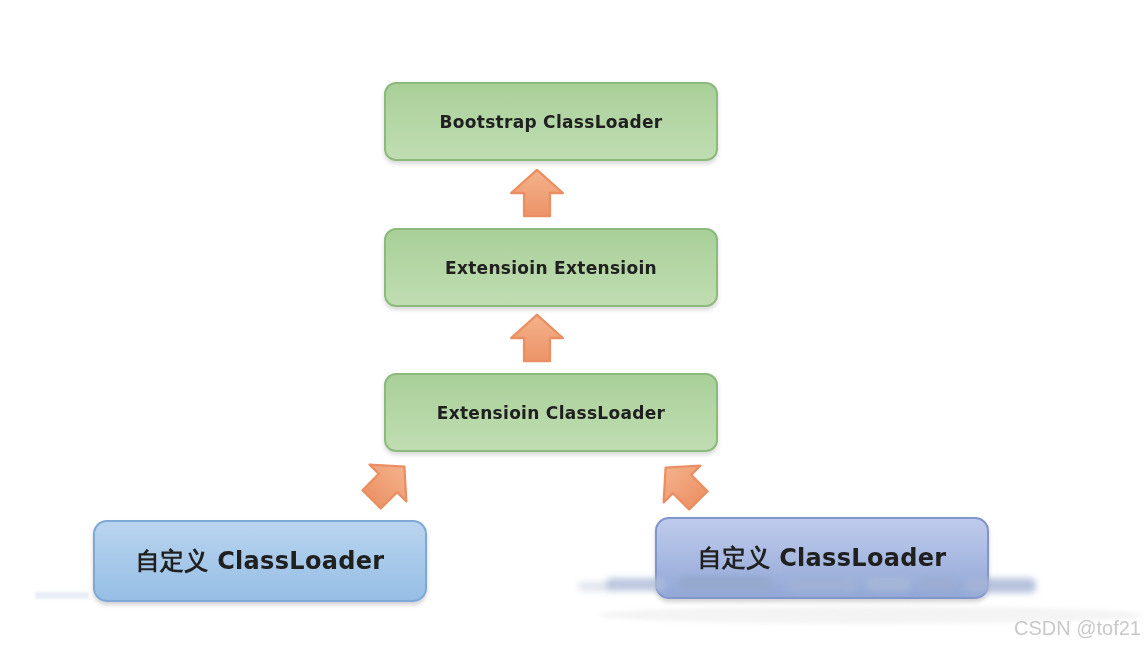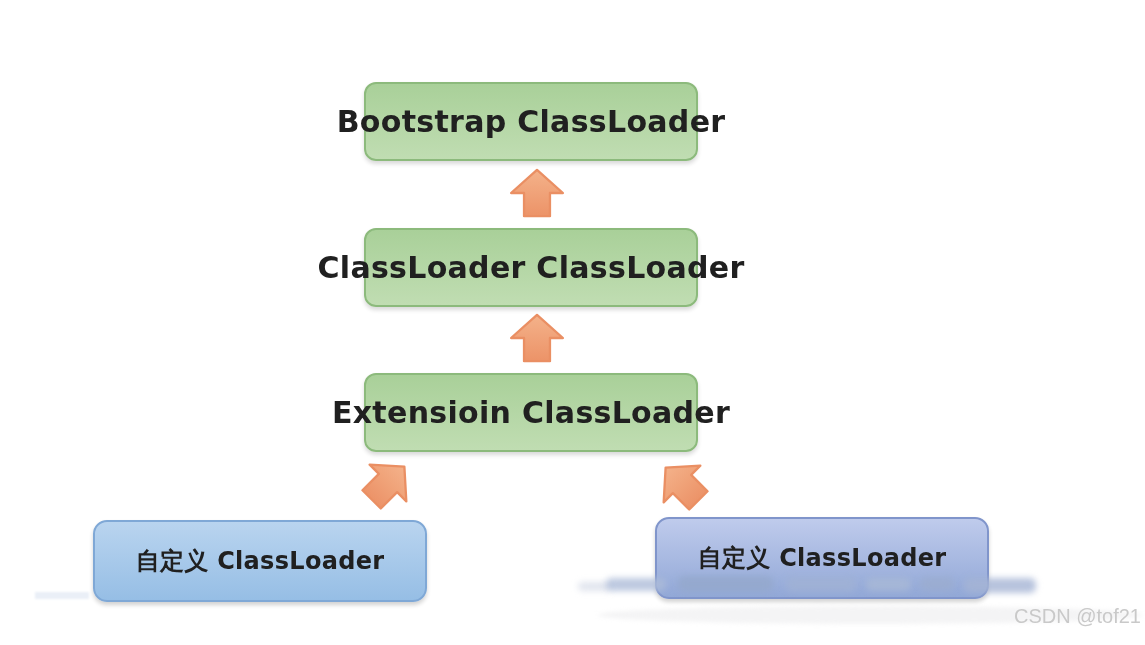--- a/index.html
+++ b/index.html
@@ -13,21 +13,21 @@
   .stage{
     position:relative;width:1145px;height:645px;background:#ffffff;overflow:hidden;
     font-family:"DejaVu Sans","Liberation Sans",sans-serif;
   }
   .node{
     position:absolute;display:flex;align-items:center;justify-content:center;
     font-weight:bold;color:var(--text);letter-spacing:.3px;
   }
   .node span{white-space:nowrap;}
   .green{
-    width:330px;height:75px;left:364px;border-radius:12px;font-size:30px;
+    width:330px;height:75px;left:384px;border-radius:12px;font-size:17px;
     background:linear-gradient(to bottom,var(--green-top),var(--green-bottom));
     border:2px solid var(--green-border);
     box-shadow:0 3px 4px rgba(0,0,0,.15);
   }
   .blue{
     width:330px;height:78px;border-radius:14px;font-size:24px;
     box-shadow:0 3px 4px rgba(0,0,0,.18);
     text-align:center;
   }
   .blue-left{
@@ -54,21 +54,21 @@
   .b7{left:-20px;top:10px;width:34px;height:9px;background:rgba(205,212,226,.6);}
   .swoosh{
     position:absolute;left:598px;top:606px;width:545px;height:18px;z-index:4;
     background:rgba(238,238,240,.65);border-radius:50%;filter:blur(2px);
   }
   .artifact{
     position:absolute;left:35px;top:592px;width:54px;height:7px;
     background:#eaeff7;filter:blur(1px);
   }
   .watermark{
-    position:absolute;right:4px;bottom:17px;z-index:6;
+    position:absolute;right:4px;bottom:5px;z-index:6;
     font-family:"Liberation Sans",sans-serif;font-size:20px;color:var(--watermark);
   }
 </style>
 </head>
 <body>
 
 <div class="stage">
 
   <svg width="0" height="0" style="position:absolute" aria-hidden="true">
     <defs>
@@ -77,21 +77,21 @@
         <stop offset="1" style="stop-color:var(--arrow-bottom)"></stop>
       </linearGradient>
     </defs>
   </svg>
 
   <div class="node green" style="top:82px">
     <span>Bootstrap ClassLoader</span>
   </div>
 
   <div class="node green" style="top:228px">
-    <span>ClassLoader ClassLoader</span>
+    <span>Extensioin Extensioin</span>
   </div>
 
   <div class="node green" style="top:373px">
     <span>Extensioin ClassLoader</span>
   </div>
 
   <div class="node blue blue-left">
     <span>自定义 ClassLoader</span>
   </div>
 

